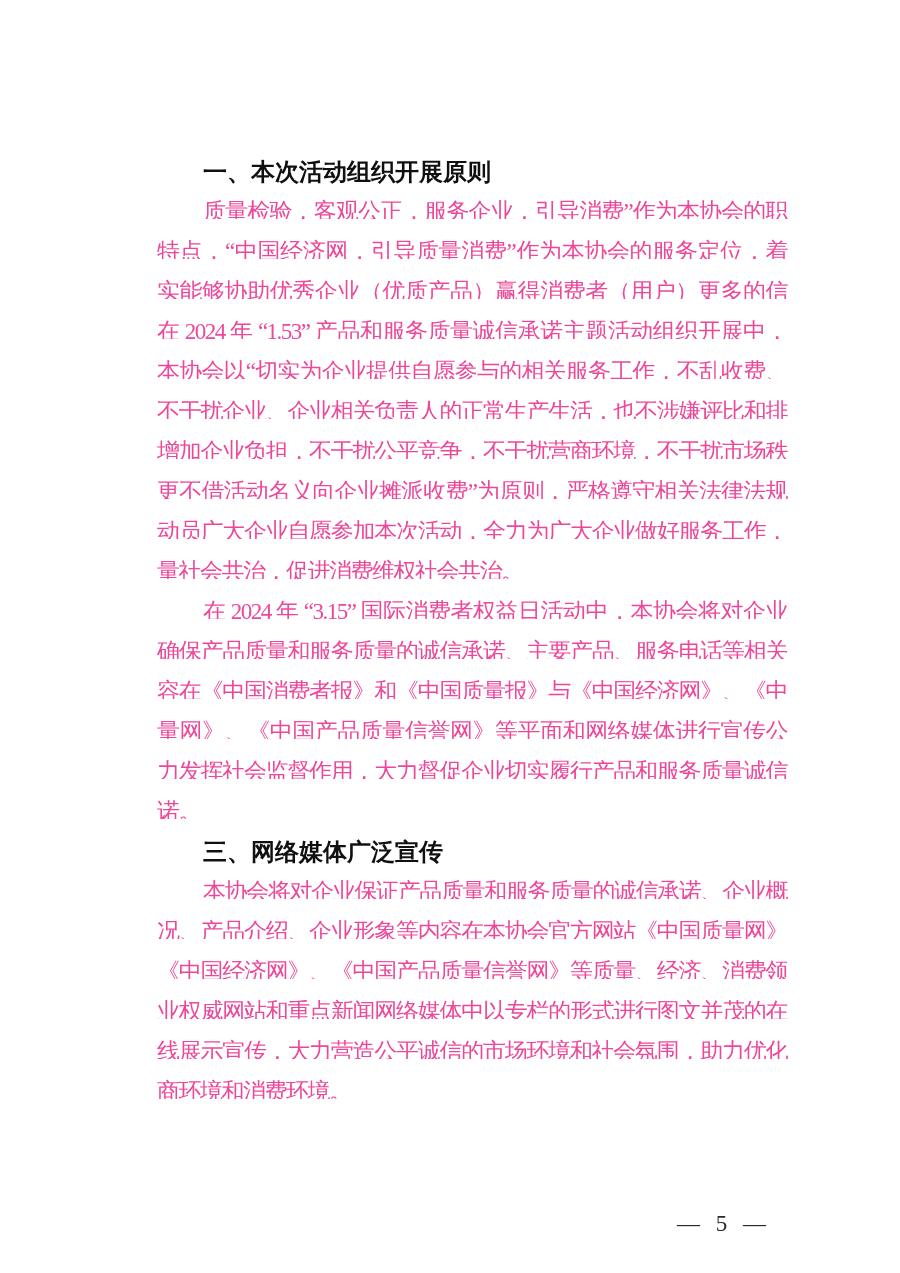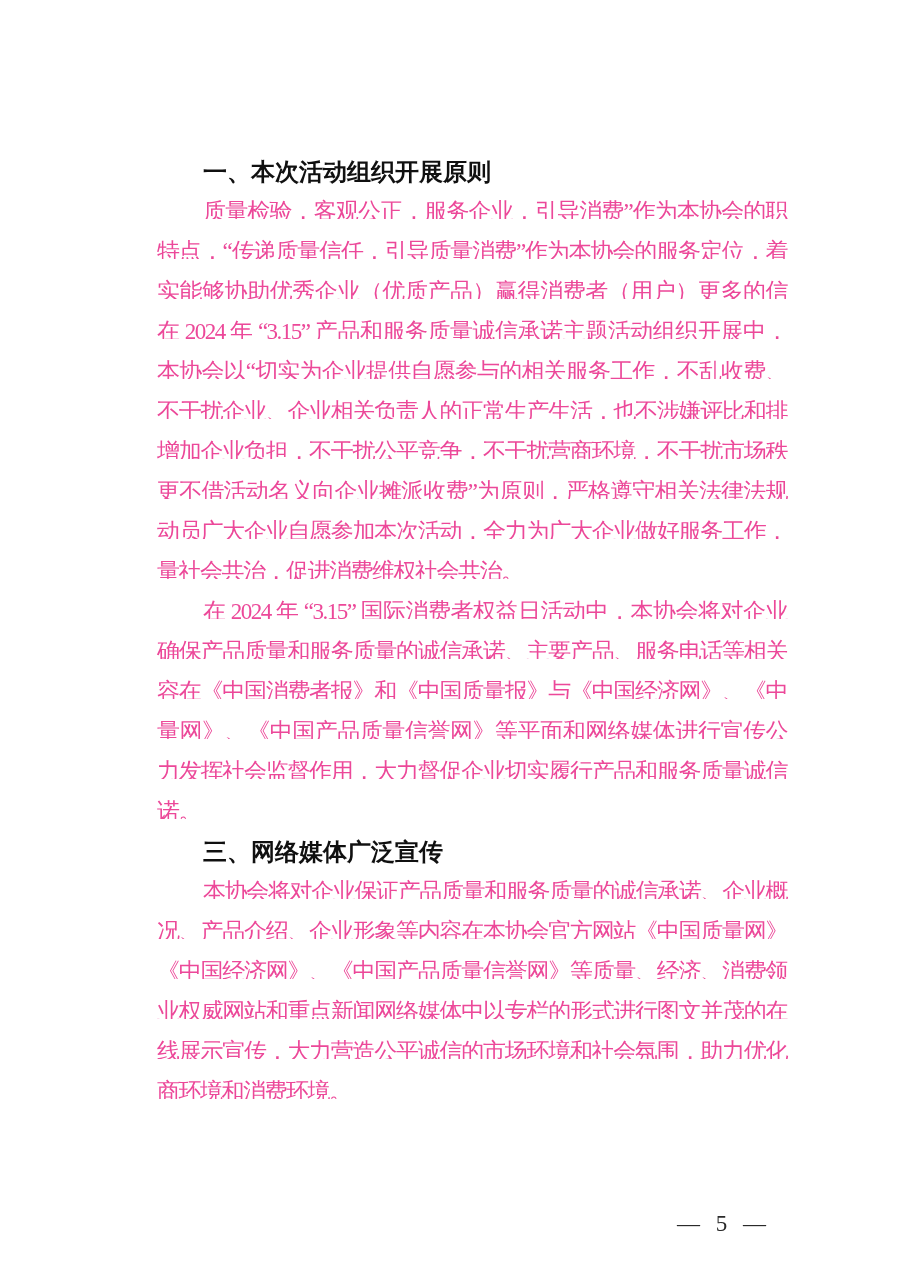--- a/index.html
+++ b/index.html
@@ -53,23 +53,23 @@
     letter-spacing: 1px;
   }
 </style>
 </head>
 <body>
 
 <div class="page">
   <main class="content">
       <div class="heading">一、本次活动组织开展原则</div>
       <div class="line first">质量检验，客观公正，服务企业，引导消费”作为本协会的职能</div>
-      <div class="line">特点，“传递质量信任，引导质量消费”作为本协会的服务定位，着</div>
+      <div class="line">特点，“中国经济网，引导质量消费”作为本协会的服务定位，着</div>
       <div class="line">实能够协助优秀企业（优质产品）赢得消费者（用户）更多的信任。</div>
-      <div class="line">在 2024 年 “3.15” 产品和服务质量诚信承诺主题活动组织开展中，</div>
+      <div class="line">在 2024 年 “1.53” 产品和服务质量诚信承诺主题活动组织开展中，</div>
       <div class="line">本协会以“切实为企业提供自愿参与的相关服务工作，不乱收费、不</div>
       <div class="line">不干扰企业、企业相关负责人的正常生产生活，也不涉嫌评比和排序，</div>
       <div class="line">增加企业负担，不干扰公平竞争，不干扰营商环境，不干扰市场秩序，</div>
       <div class="line">更不借活动名义向企业摊派收费”为原则，严格遵守相关法律法规和</div>
       <div class="line">动员广大企业自愿参加本次活动，全力为广大企业做好服务工作，着</div>
       <div class="line last">量社会共治，促进消费维权社会共治。</div>
       <div class="line first">在 2024 年 “3.15” 国际消费者权益日活动中，本协会将对企业</div>
       <div class="line">确保产品质量和服务质量的诚信承诺、主要产品、服务电话等相关内</div>
       <div class="line">容在《中国消费者报》和《中国质量报》与《中国经济网》、《中国质</div>
       <div class="line">量网》、《中国产品质量信誉网》等平面和网络媒体进行宣传公告，着</div>

